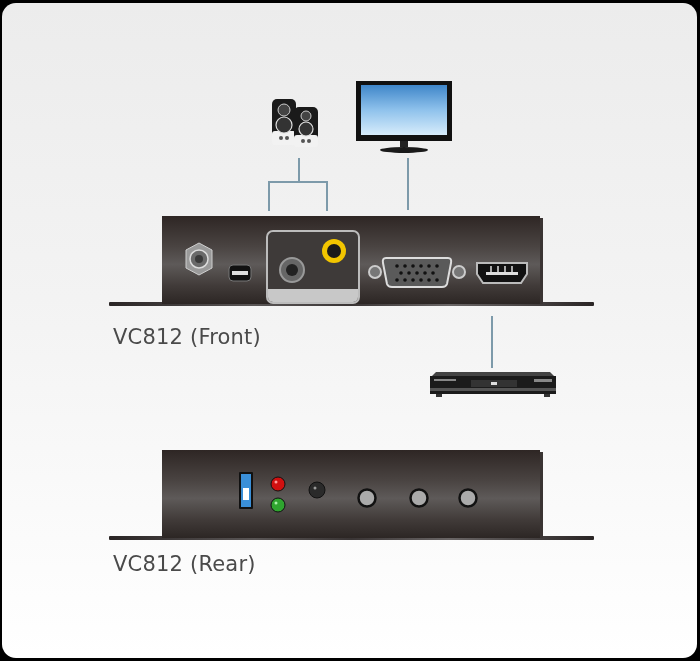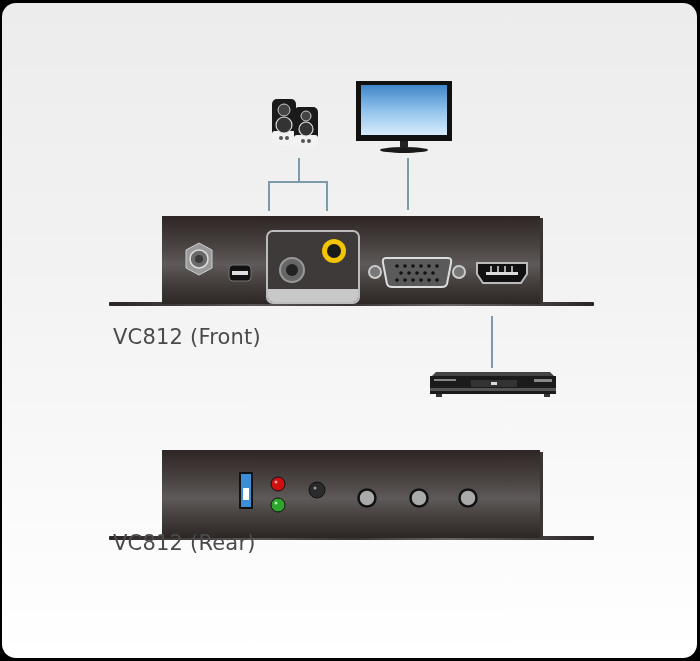--- a/index.html
+++ b/index.html
@@ -159,14 +159,14 @@
       <circle cx="10" cy="10" r="8.5" fill="#aaa" stroke="#111" stroke-width="2.5"></circle>
     </svg>
     <svg class="abs" style="left:247px;top:38px" width="20" height="20">
       <circle cx="10" cy="10" r="8.5" fill="#aaa" stroke="#111" stroke-width="2.5"></circle>
     </svg>
     <svg class="abs" style="left:296px;top:38px" width="20" height="20">
       <circle cx="10" cy="10" r="8.5" fill="#aaa" stroke="#111" stroke-width="2.5"></circle>
     </svg>
   </div>
 
-  <div class="label" style="left:111px;top:528px;">VC812 (Rear)</div>
+  <div class="label" style="left:111px;top:549px;">VC812 (Rear)</div>
 </div>
 
 </body></html>

